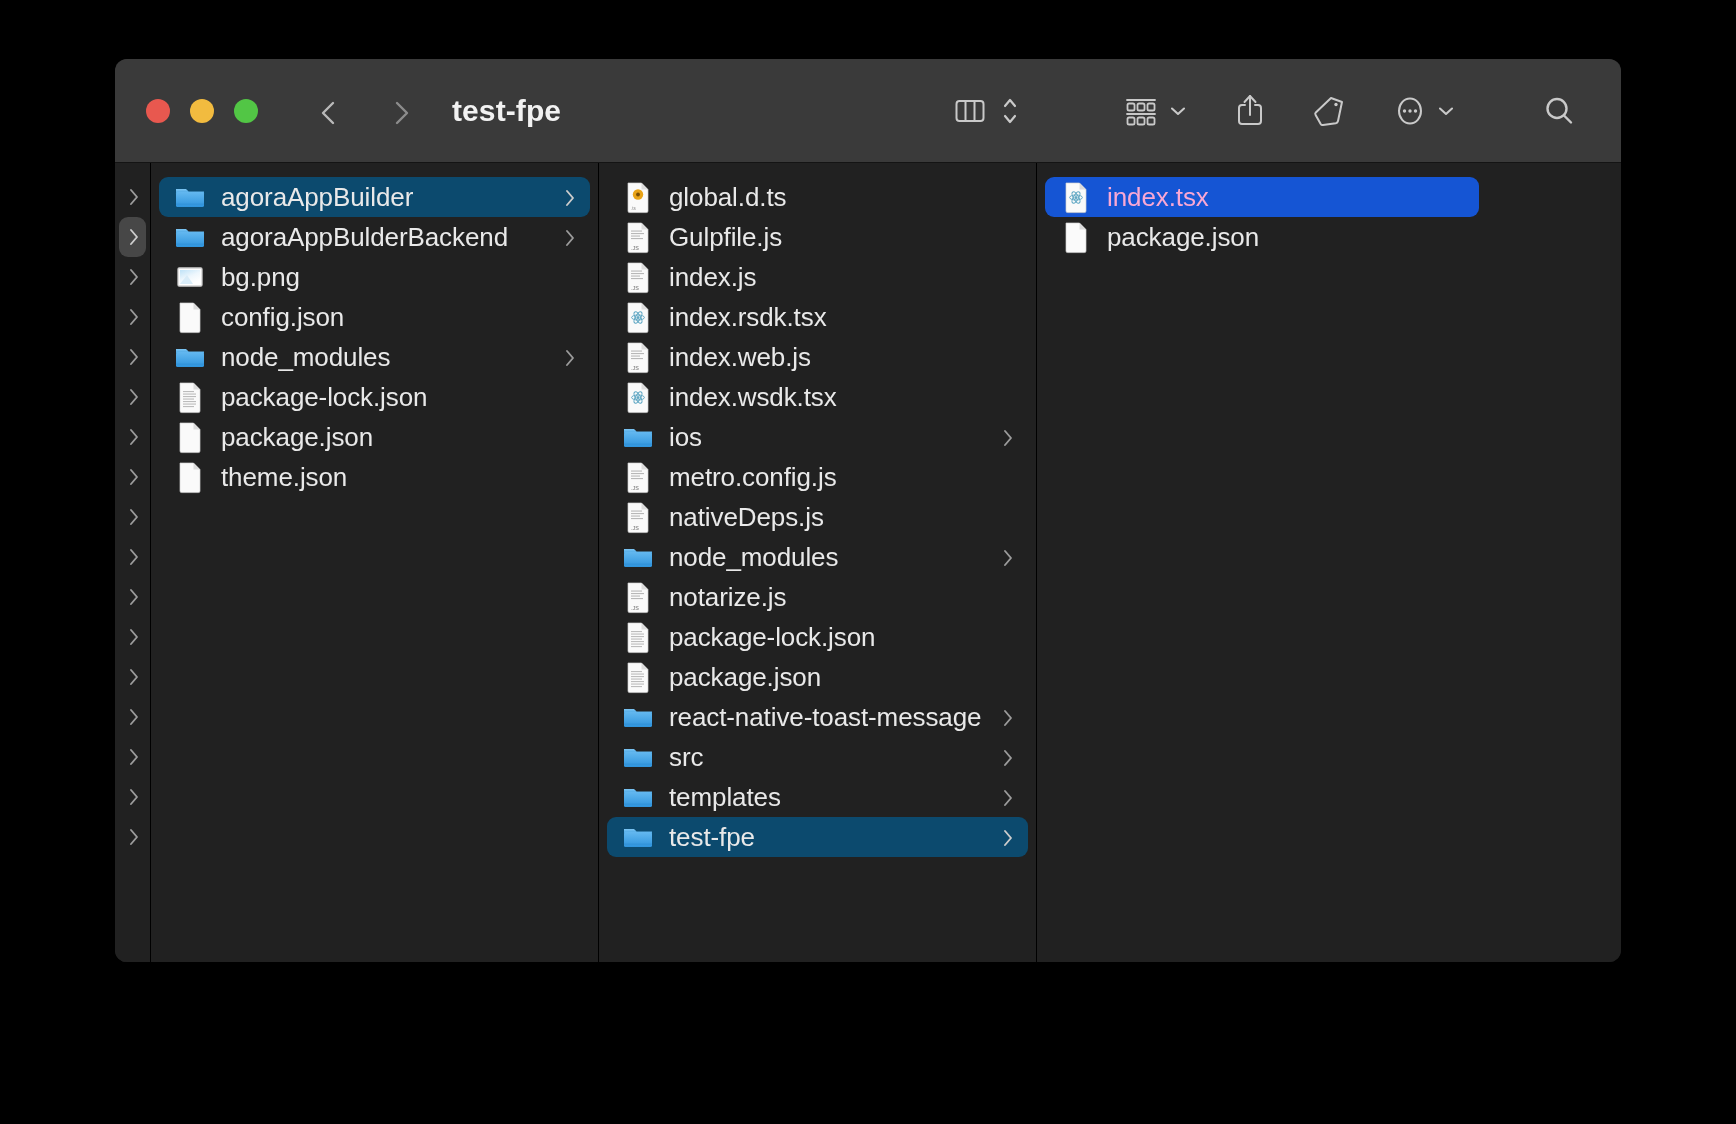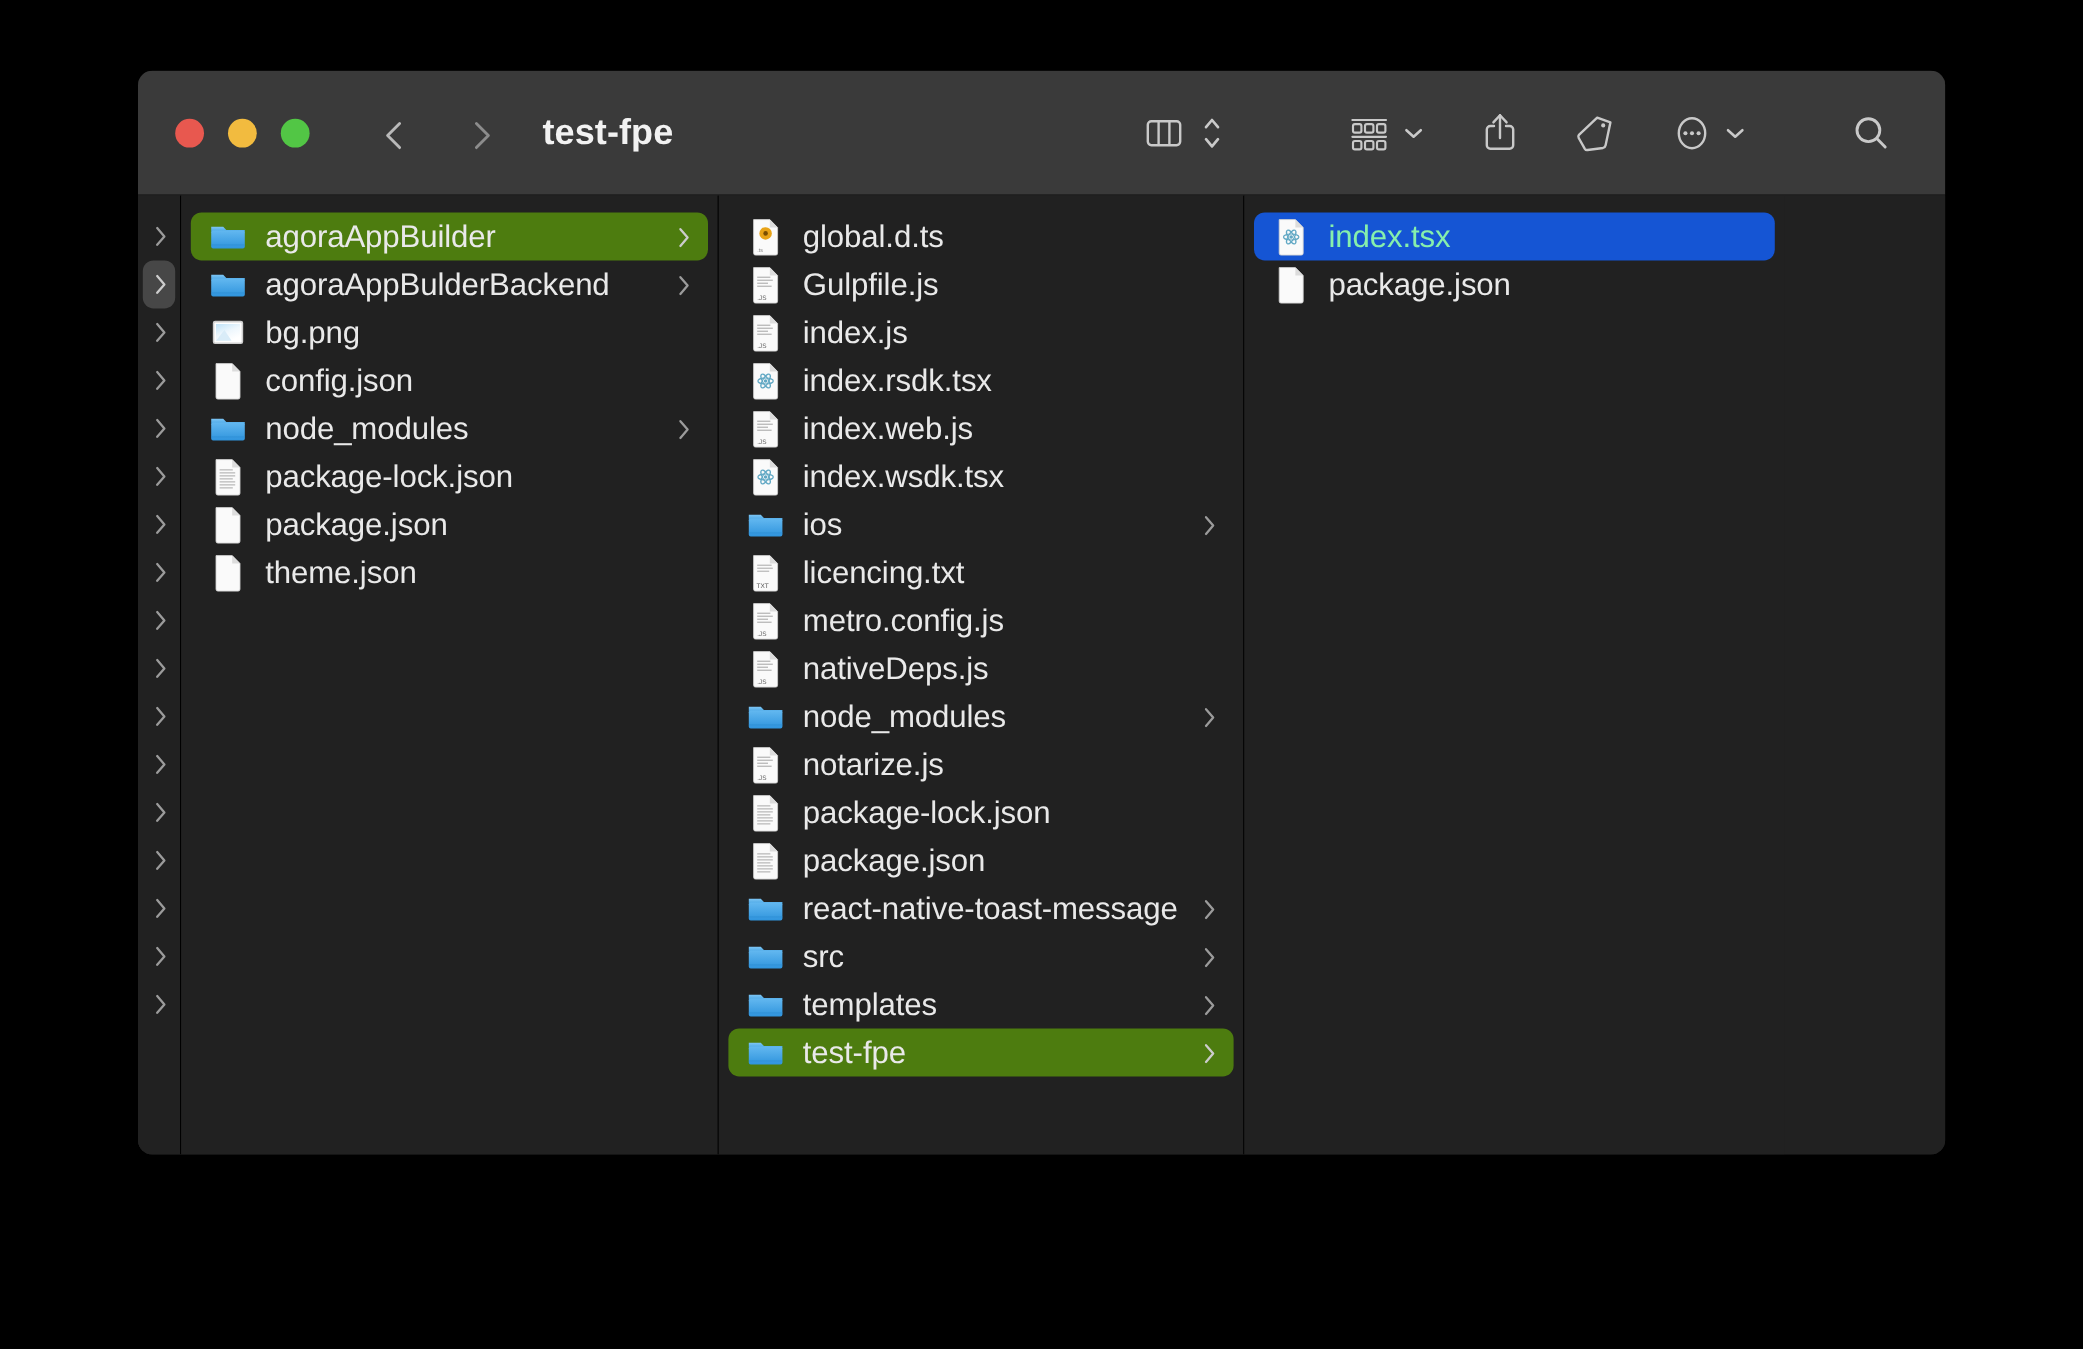--- a/index.html
+++ b/index.html
@@ -110,40 +110,40 @@
   .row {
     position: relative;
     height: 40px;
     display: flex;
     align-items: center;
     padding-left: 16px;
     padding-right: 12px;
     border-radius: 9px;
     margin: 0 8px 0 8px;
   }
-  .row.sel-gray  { background: #4d7c0f; }
+  .row.sel-gray  { background: #0c4a6e; }
   .row.sel-blue  { background: #1555d4; }
 
   .icon-slot {
     width: 30px; height: 34px;
     flex: 0 0 30px;
     margin-right: 16px;
     position: relative;
   }
   .icon-slot svg { display: block; }
 
   .row-label {
     color: #e9e9e9;
     font-size: 26px;
     white-space: nowrap;
     overflow: hidden;
     text-overflow: clip;
     letter-spacing: -0.1px;
   }
-  .row.sel-blue .row-label { color: #86efac; }
+  .row.sel-blue .row-label { color: #f9a8d4; }
 
   .row-chev {
     position: absolute;
     right: 12px;
     top: 50%;
     transform: translateY(-50%);
     width: 16px; height: 20px;
   }
   .row-chev svg { display: block; }
 
@@ -632,33 +632,20 @@
             <svg width="16" height="22" viewBox="0 0 16 22" fill="none" stroke="#9b9b9b" stroke-width="1.9" stroke-linecap="round" stroke-linejoin="round">
               <polyline points="5,4 11,11 5,18"></polyline>
             </svg>
           </span>
         </div>
         <div class="row">
           <span class="icon-slot">
             <svg width="30" height="34" viewBox="0 0 30 34">
               <path d="M5 3 h13.5 L25 9.6 V31 a1.6 1.6 0 0 1 -1.6 1.6 H6.6 A1.6 1.6 0 0 1 5 31 Z" fill="#fafafa" stroke="#d0d0d0" stroke-width="0.7"></path>
               <path d="M18.5 3 L25 9.6 h-6.5 Z" fill="#dcdcdc"></path>
-              <rect x="8" y="10.5" width="12" height="1.1" fill="#bcbcbc"></rect>
-              <rect x="8" y="13" width="13" height="1.1" fill="#bcbcbc"></rect>
-              <rect x="8" y="15.5" width="10" height="1.1" fill="#bcbcbc"></rect>
-              <text x="7.5" y="29.8" font-family="Liberation Sans, sans-serif" font-size="5.4" fill="#555">TXT</text>
-            </svg>
-          </span>
-          <span class="row-label">licencing.txt</span>
-        </div>
-        <div class="row">
-          <span class="icon-slot">
-            <svg width="30" height="34" viewBox="0 0 30 34">
-              <path d="M5 3 h13.5 L25 9.6 V31 a1.6 1.6 0 0 1 -1.6 1.6 H6.6 A1.6 1.6 0 0 1 5 31 Z" fill="#fafafa" stroke="#d0d0d0" stroke-width="0.7"></path>
-              <path d="M18.5 3 L25 9.6 h-6.5 Z" fill="#dcdcdc"></path>
               <rect x="8" y="10.5" width="11" height="1.1" fill="#b8b8b8"></rect>
               <rect x="8" y="13" width="13" height="1.1" fill="#b8b8b8"></rect>
               <rect x="8" y="15.5" width="9" height="1.1" fill="#b8b8b8"></rect>
               <rect x="8" y="18" width="12" height="1.1" fill="#b8b8b8"></rect>
               <text x="8" y="29.6" font-family="Liberation Sans, sans-serif" font-size="5.4" fill="#6a6a6a">.JS</text>
             </svg>
           </span>
           <span class="row-label">metro.config.js</span>
         </div>
         <div class="row">

